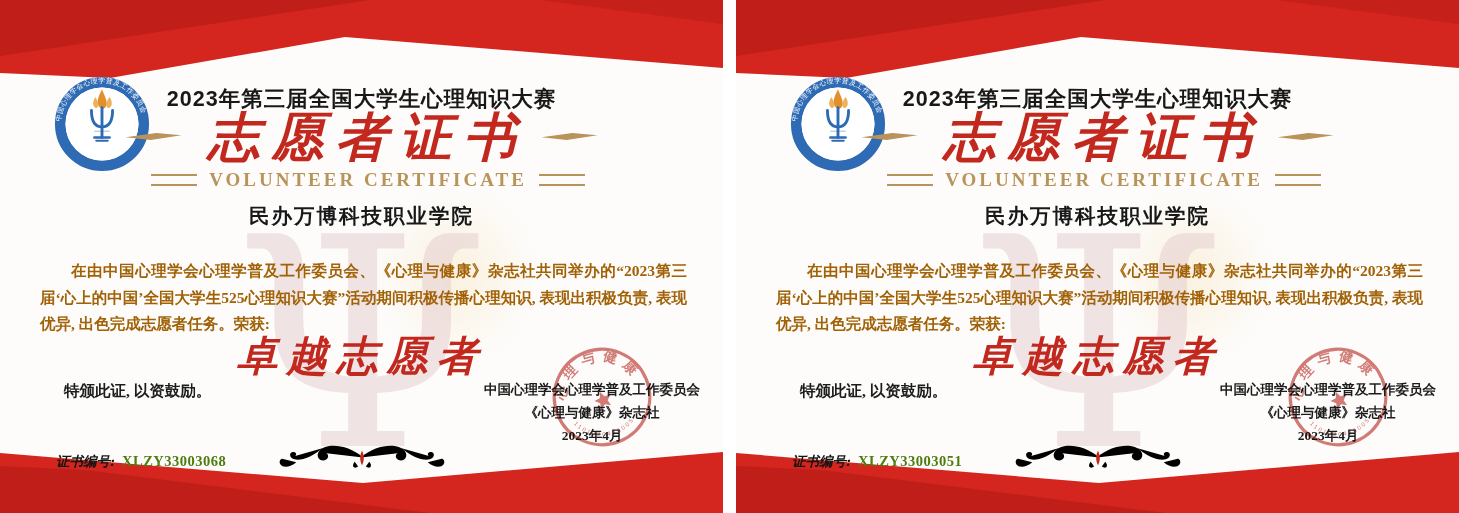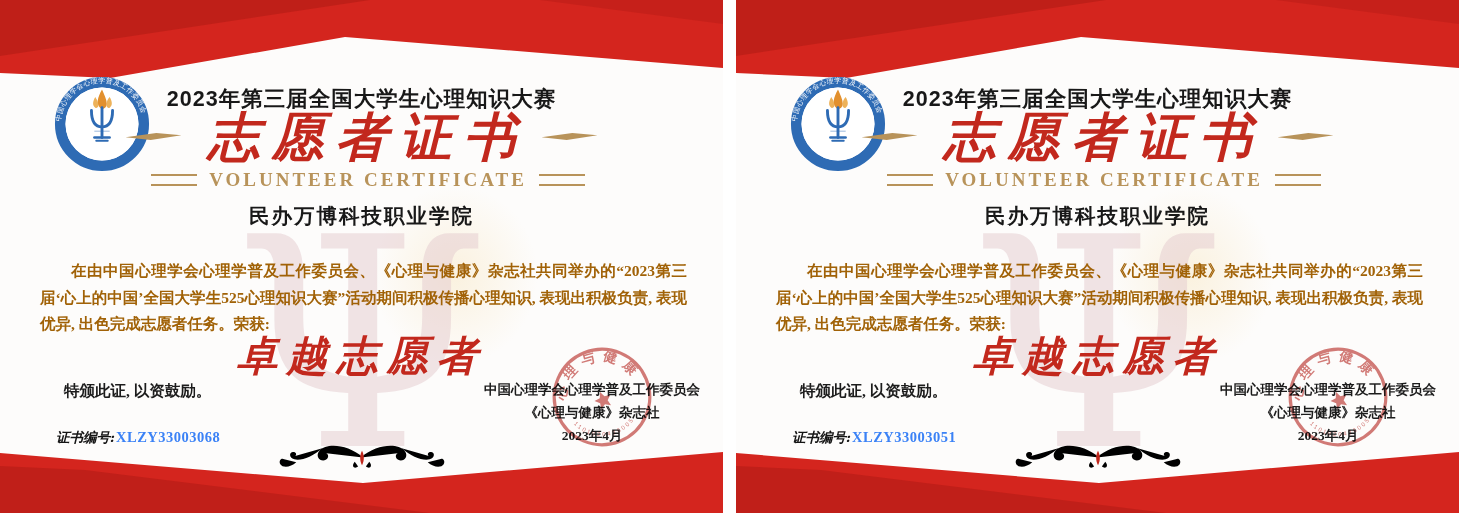--- a/index.html
+++ b/index.html
@@ -46,25 +46,25 @@
   .body-par{top:258px;left:40px;right:36px;font-family:"Liberation Serif",serif;
             font-weight:600;font-size:15.5px;line-height:1.72;color:#a16207;
             text-align:justify;text-indent:2em;}
   .award{top:329px;font-family:"DejaVu Serif",serif;font-style:italic;font-weight:700;
          font-size:41px;letter-spacing:9px;color:var(--calligraphy-red,#c2281d);}
   .grant{top:381px;left:64px;font-family:"Liberation Serif",serif;font-weight:600;
          font-size:15.5px;color:#1c1c1c;}
   .sign{top:378px;left:450px;width:284px;text-align:center;
         font-family:"Liberation Serif",serif;font-weight:600;font-size:13.5px;
         line-height:1.72;color:#1c1c1c;}
-  .certno{top:429px;left:56px;display:flex;align-items:baseline;gap:1px;justify-content:flex-end;}
+  .certno{top:453px;left:56px;display:flex;align-items:baseline;gap:7px;justify-content:flex-end;}
   .certno-label{font-family:"DejaVu Serif",serif;font-style:italic;font-weight:700;
                 font-size:13.5px;color:#141414;}
   .certno-value{font-family:"Liberation Serif",serif;font-weight:700;font-size:14.5px;
-                letter-spacing:.5px;color:#3b82f6;}
+                letter-spacing:.5px;color:#4d7c0f;}
 
   
   .seal{position:absolute;left:549px;top:344px;width:106px;height:106px;z-index:4;
         mix-blend-mode:multiply;opacity:.85;}
 
   
   .flourish{position:absolute;top:440px;left:50%;transform:translateX(-50%);
             width:174px;height:31px;z-index:3;}
   .flourish path{stroke:var(--flourish-red,#c2281d);stroke-width:5;fill:none;
                  stroke-linecap:round;}

